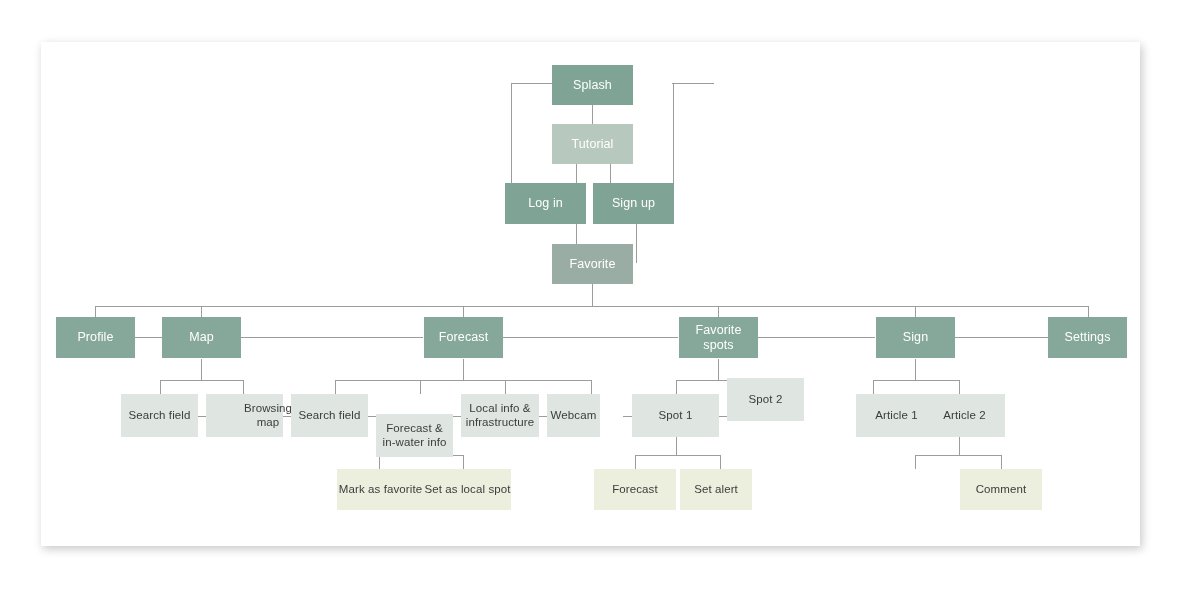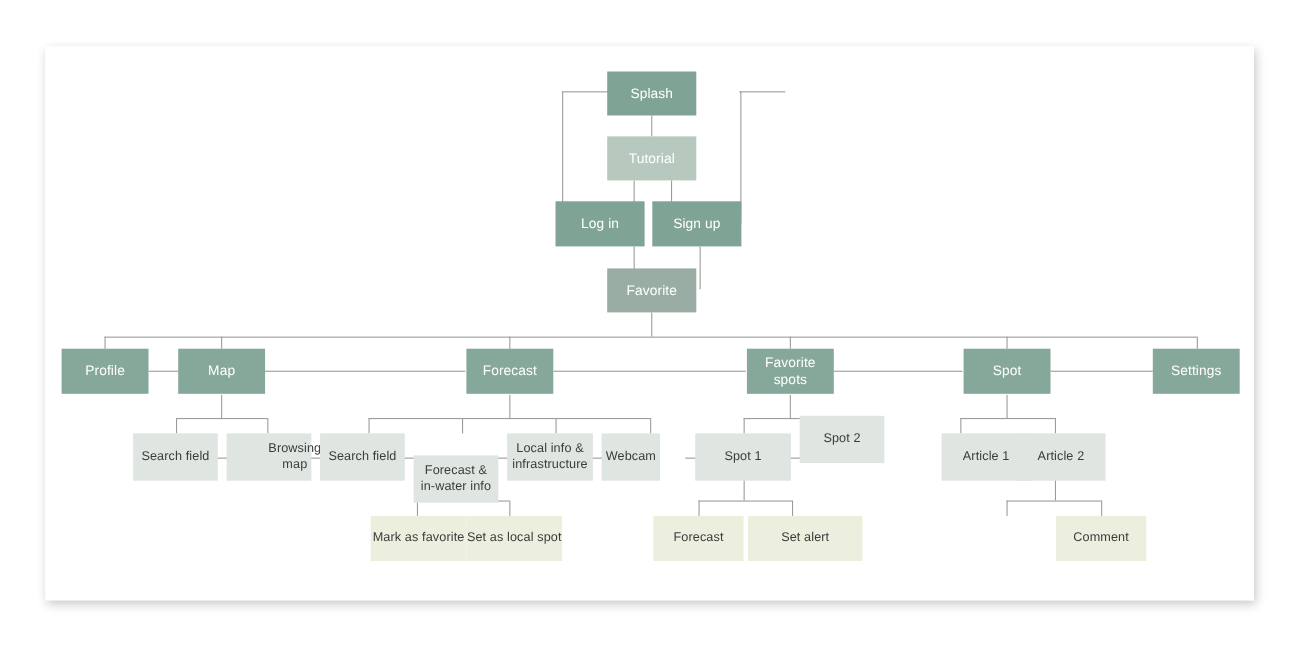--- a/index.html
+++ b/index.html
@@ -204,21 +204,21 @@
     <div class="node lvl-nav" style="left:383px;top:275px;width:79px;height:41px;">
       <span>Forecast</span>
     </div>
 
     <div class="node lvl-nav" style="left:638px;top:275px;width:79px;height:41px;flex-direction:column;">
       <span>Favorite</span>
       <span>spots</span>
     </div>
 
     <div class="node lvl-nav" style="left:835px;top:275px;width:79px;height:41px;">
-      <span>Spot</span>
+      <span>Sign</span>
     </div>
 
     <div class="node lvl-nav" style="left:1007px;top:275px;width:79px;height:41px;">
       <span>Settings</span>
     </div>
 
     <div class="node lvl-sub" style="left:80px;top:352px;width:77px;height:43px;">
       <span>Search field</span>
     </div>
 
@@ -265,21 +265,21 @@
     </div>
 
     <div class="node lvl-leaf" style="left:383px;top:427px;width:87px;height:41px;">
       <span>Set as local spot</span>
     </div>
 
     <div class="node lvl-leaf" style="left:553px;top:427px;width:82px;height:41px;">
       <span>Forecast</span>
     </div>
 
-    <div class="node lvl-leaf" style="left:639px;top:427px;width:104px;height:41px;">
+    <div class="node lvl-leaf" style="left:639px;top:427px;width:72px;height:41px;">
       <span>Set alert</span>
     </div>
 
 
     <div class="node lvl-leaf" style="left:919px;top:427px;width:82px;height:41px;">
       <span>Comment</span>
     </div>
 
   </div>
 </div>

